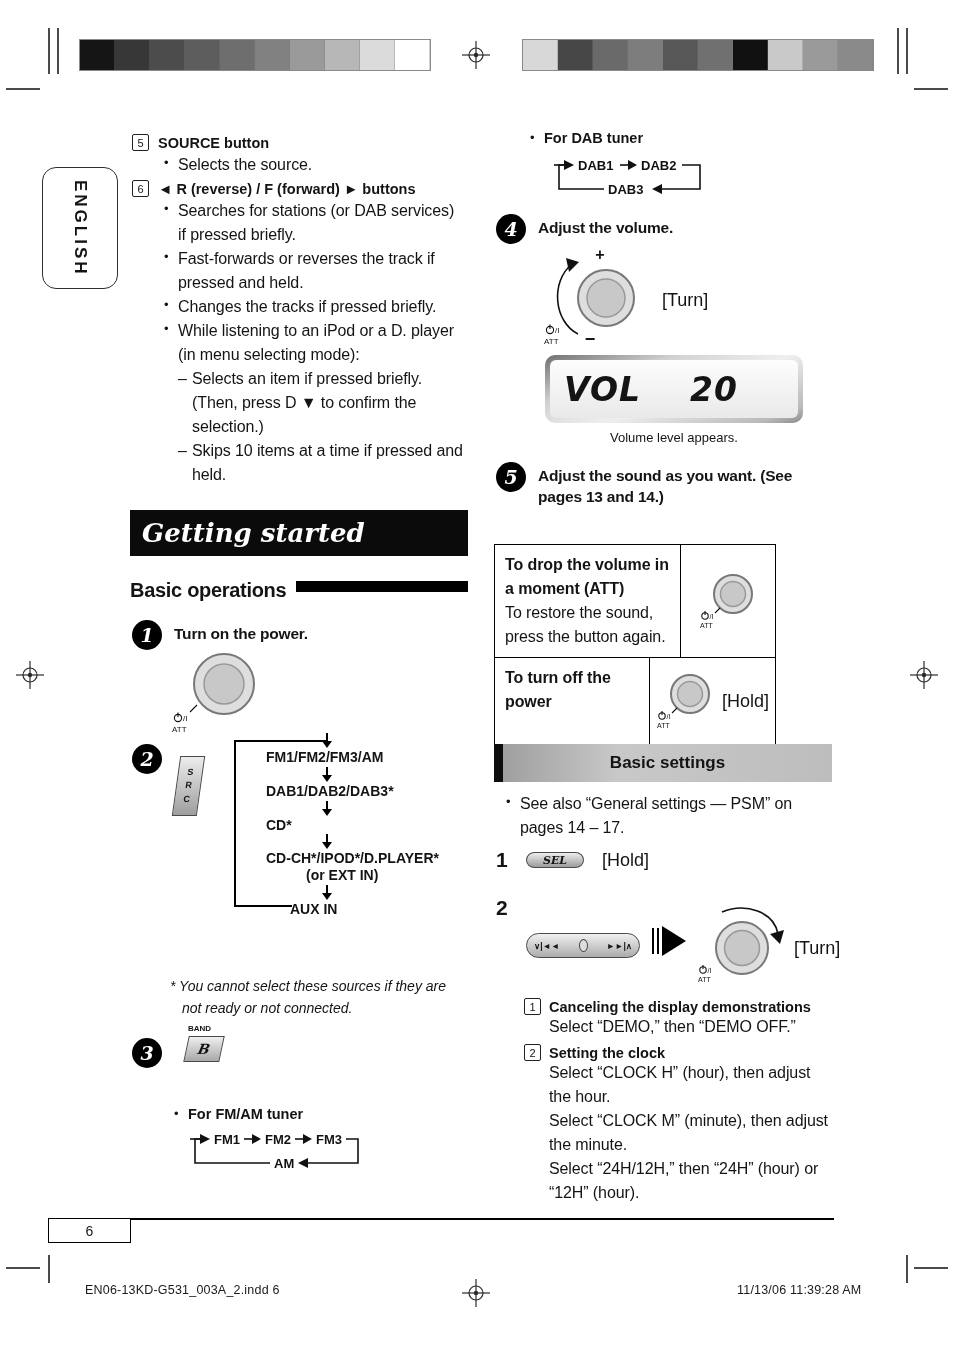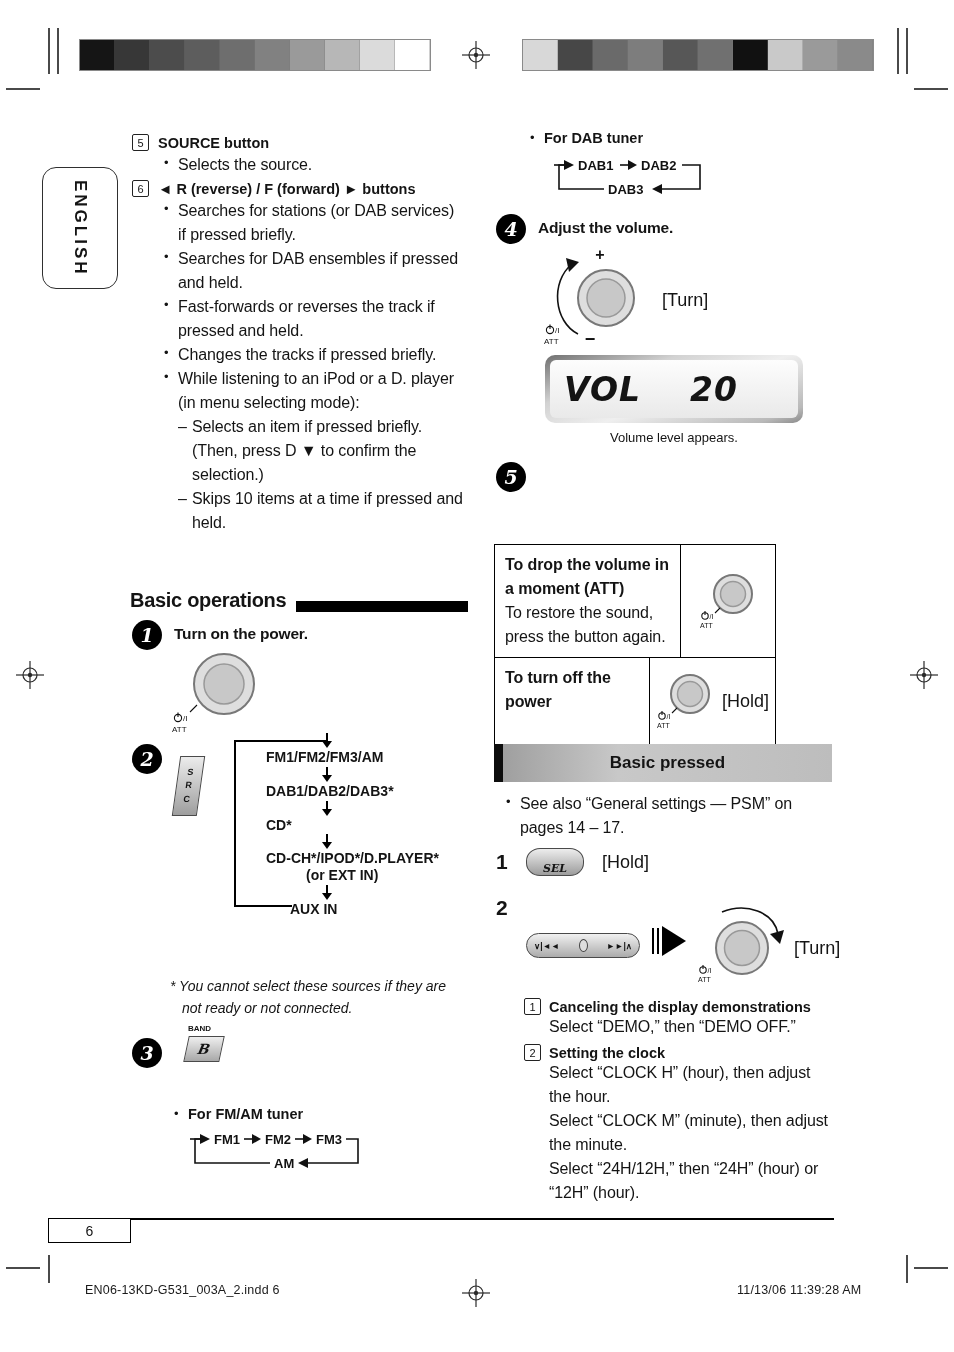--- a/index.html
+++ b/index.html
@@ -41,41 +41,41 @@
                 font-family:"DejaVu Serif",serif; font-style:italic; font-weight:bold; font-size:19px;
                 display:flex; align-items:center; justify-content:center; flex:none; }
   .steprow { display:flex; gap:12px; align-items:flex-start; }
   .steptitle { font-weight:bold; font-size:15.5px; margin-top:4px; line-height:1.35; letter-spacing:-0.2px; }
   .bignum { font-size:21px; font-weight:bold; width:20px; flex:none; }
 
   
   .gs-banner { top:380px; width:338px; height:46px; background:#0b0b0b; color:#fff;
                display:flex; align-items:center; padding-left:12px;
                font-family:"DejaVu Serif",serif; font-style:italic; font-weight:bold; font-size:26px; }
-  .basic-ops { top:459px; width:338px; display:flex; align-items:flex-end; gap:10px; }
+  .basic-ops { top:449px; width:338px; display:flex; align-items:flex-start; gap:10px; }
   .basic-ops .t { font-size:20px; font-weight:bold; white-space:nowrap; letter-spacing:-0.3px; }
   .basic-ops .bar { flex:1; height:11px; background:#000; margin-top:2px; }
   .settings-hd { top:614px; width:338px; height:38px;
                  background:linear-gradient(90deg,#9f9f9f,#c8c8c8 35%,#bdbdbd);
                  border-left:9px solid #0d0d0d; display:flex; align-items:center; justify-content:center;
                  font-weight:bold; font-size:17px; }
 
   
   .src-key { position:absolute; left:44px; top:26px; width:25px; height:60px;
              background:linear-gradient(180deg,#ececec,#9e9e9e); border:1.5px solid #4a4a4a;
              transform:skewX(-8deg); display:flex; align-items:center; justify-content:center; }
   .src-key span { width:10px; font-size:9px; font-weight:bold; word-break:break-all;
                   line-height:1.5; text-align:center; }
   .band-wrap { position:absolute; left:54px; top:-6px; }
   .band-label { font-size:8px; font-weight:bold; margin:0 0 3px 2px; }
   .band-key { width:36px; height:26px; background:linear-gradient(180deg,#efefef,#a8a8a8);
               border:1.5px solid #4a4a4a; transform:skewX(-12deg); display:flex; align-items:center;
               justify-content:center; font-style:italic; font-weight:bold; font-size:14px;
               font-family:"DejaVu Serif",serif; }
-  .sel-key { width:58px; height:28px; border:1.5px solid #4a4a4a; border-radius:14px / 13px;
+  .sel-key { width:58px; height:16px; border:1.5px solid #4a4a4a; border-radius:14px / 13px;
              background:linear-gradient(180deg,#ededed,#9c9c9c); display:flex; align-items:flex-end;
              justify-content:center; font-style:italic; font-weight:bold; font-size:11px;
              font-family:"DejaVu Serif",serif; flex:none; }
   .rocker { position:absolute; left:30px; top:37px; width:114px; height:25px; border:1.5px solid #4a4a4a;
             border-radius:13px; background:linear-gradient(180deg,#f1f1f1,#ababab);
             display:flex; align-items:center; justify-content:space-between; padding:0 7px;
             font-size:8.5px; font-weight:bold; }
   .rocker .pivot { width:9px; height:13px; border:1px solid #444; border-radius:50%;
                    background:#ddd; flex:none; }
   .go-arrow { position:absolute; left:156px; top:30px; display:flex; align-items:center; }
@@ -224,40 +224,40 @@
     <div class="blk" style="top:50px;left:2px;">
       <div class="numrow">
         <span class="numbox">6</span>
         <span class="t">◄ R (reverse) / F (forward) ► buttons</span>
       </div>
       <div style="margin-left:32px;margin-top:2px;width:300px;">
         <div class="bullet body-t">
             <span>Searches for stations (or DAB services) if pressed briefly.</span>
           </div>
         <div class="bullet body-t">
-            <span>Searches for DAB ensembles if pressed and held.</span>
-          </div>
-        <div class="bullet body-t">
             <span>Fast-forwards or reverses the track if pressed and held.</span>
           </div>
         <div class="bullet body-t">
             <span>Changes the tracks if pressed briefly.</span>
           </div>
         <div class="bullet body-t">
             <span>While listening to an iPod or a D. player (in menu selecting mode):</span>
           </div>
         <div class="dash body-t" style="margin-left:14px;">
             <span>Selects an item if pressed briefly. (Then, press D ▼ to confirm the selection.)</span>
           </div>
         <div class="dash body-t" style="margin-left:14px;">
             <span>Skips 10 items at a time if pressed and held.</span>
           </div>
       </div>
     </div>
 
+    <div class="blk gs-banner">
+      <span>Getting started</span>
+    </div>
 
     <div class="blk basic-ops">
       <span class="t">Basic operations</span>
       <div class="bar"></div>
     </div>
 
     <div class="blk steprow" style="top:490px;left:2px;">
       <div class="stepcircle">1</div>
       <div class="steptitle">Turn on the power.</div>
     </div>
@@ -375,20 +375,21 @@
     <div class="blk vol-display">
       <div class="vol-inner">
         <span>VOL</span>
         <span>20</span>
       </div>
     </div>
     <div class="blk vol-caption">Volume level appears.</div>
 
     <div class="blk steprow" style="top:332px;left:2px;width:320px;">
       <div class="stepcircle">5</div>
+      <div class="steptitle" style="width:278px;">Adjust the sound as you want. (See pages 13 and 14.)</div>
     </div>
 
     <div class="blk att-table">
       <div class="att-row att-row1">
         <div class="att-cell-l">
           <div class="bold body-t">To drop the volume in a moment (ATT)</div>
           <div class="body-t">To restore the sound, press the button again.</div>
         </div>
         <div class="att-cell-r">
           <svg class="knob-svg" width="58" height="58" viewBox="0 0 58 58">
@@ -419,21 +420,21 @@
               <text x="1" y="56" font-size="7">ATT</text>
               <line class="pw" x1="16" y1="41" x2="21" y2="36"></line>
             </g>
           </svg>
           <span class="hold-t">[Hold]</span>
         </div>
       </div>
     </div>
 
     <div class="blk settings-hd">
-      <span>Basic pressed</span>
+      <span>Basic settings</span>
     </div>
 
     <div class="blk bullet body-t" style="top:662px;left:12px;width:316px;">
       <span>See also “General settings — PSM” on pages 14 – 17.</span>
     </div>
 
     <div class="blk" style="top:718px;left:2px;display:flex;align-items:center;gap:10px;">
       <span class="bignum">1</span>
       <div class="sel-key">
         <span>SEL</span>

